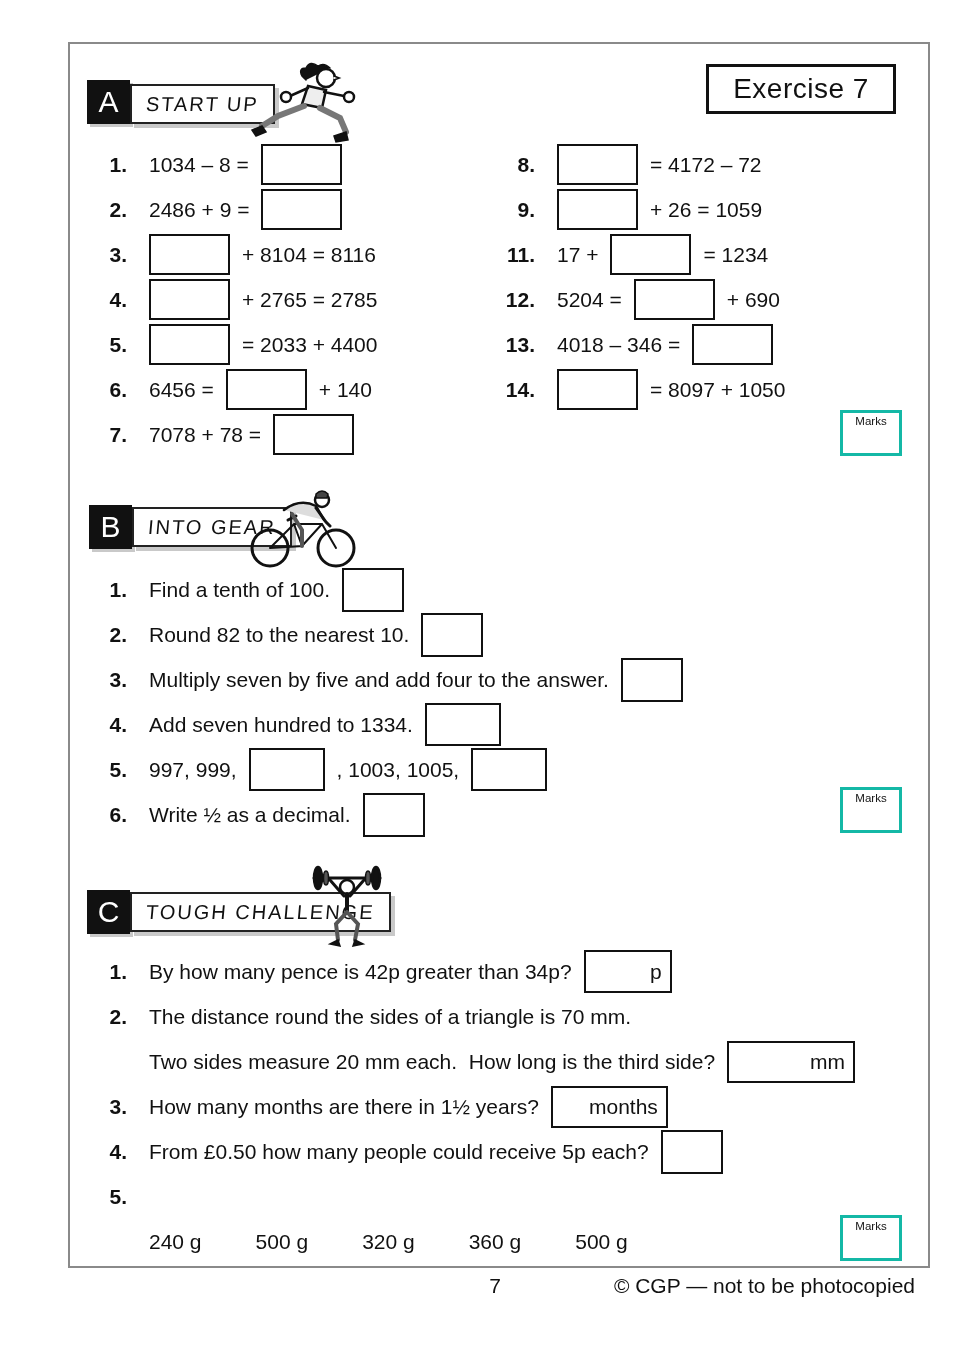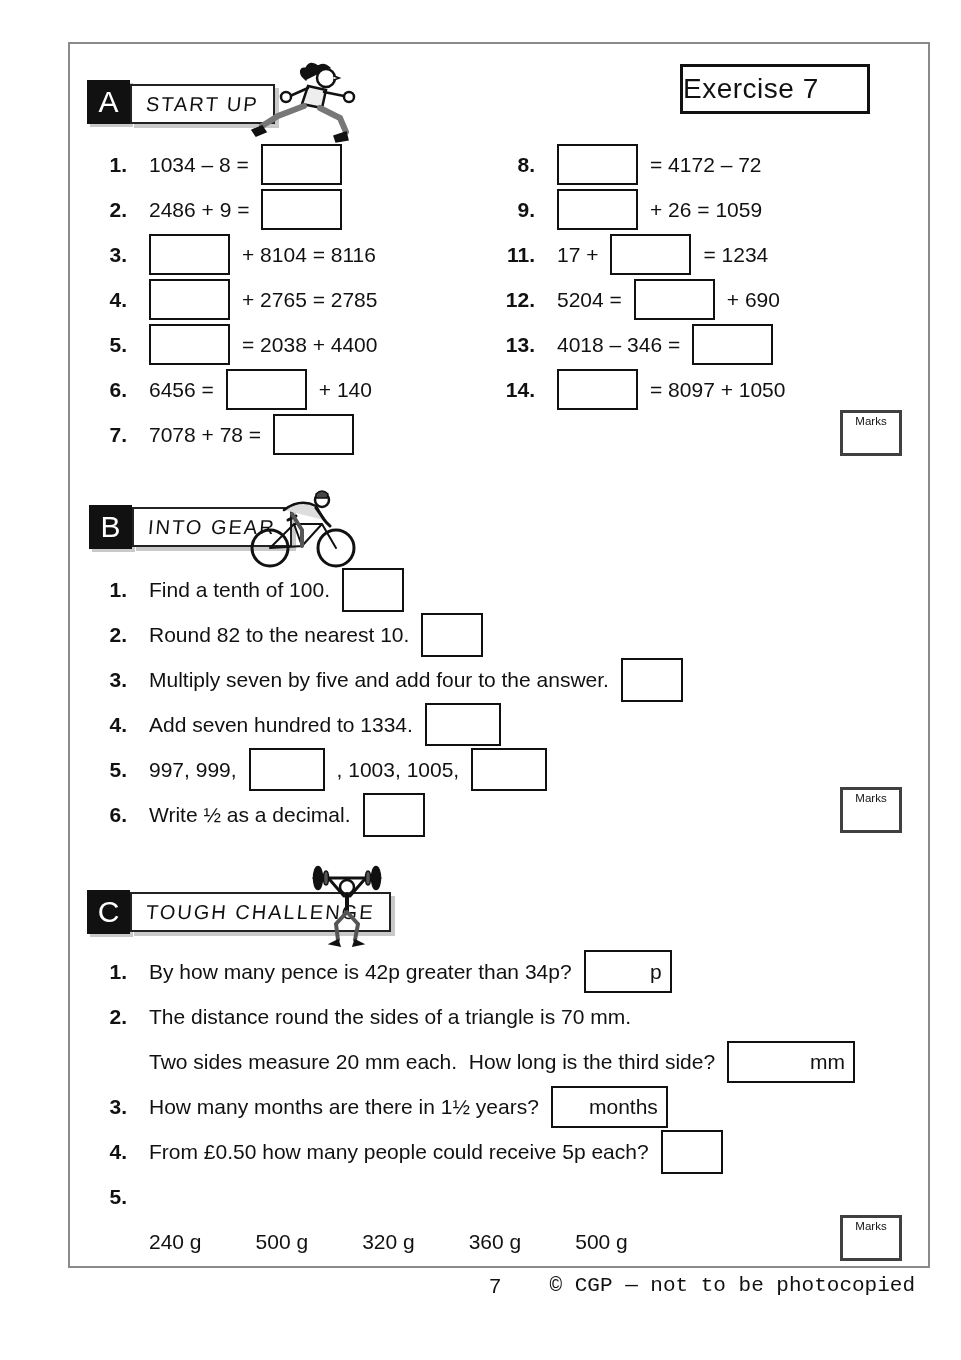--- a/index.html
+++ b/index.html
@@ -2,22 +2,22 @@
 <html><head>
 <meta charset="utf-8">
 <style>
   html,body{margin:0;padding:0;background:#ffffff;}
   .canvas{position:relative;width:961px;height:1360px;background:#fff;overflow:hidden;
           font-family:"Liberation Sans", sans-serif;color:#111;}
   .page{position:absolute;left:68px;top:42px;width:862px;height:1226px;
         border:2px solid #8a8a8a;background:#fff;box-sizing:border-box;}
 
   
-  .exercise-box{position:absolute;left:610px;top:20px;width:184px;height:44px;
-        border:3px solid #111;display:flex;align-items:center;justify-content:flex-start;
+  .exercise-box{position:absolute;left:636px;top:20px;width:184px;height:44px;
+        border:3px solid #111;display:flex;align-items:center;justify-content:center;
         font-size:28px;letter-spacing:.5px;}
 
   
   .sec-letter{position:absolute;width:43px;height:44px;background:#111;color:#fff;
         display:flex;align-items:center;justify-content:center;font-size:30px;
         box-shadow:3px 3px 0 #c9c9c9;}
   .sec-title{position:absolute;height:36px;background:#fff;border:2px solid #222;
         box-shadow:4px 4px 0 #c9c9c9;display:flex;align-items:center;
         padding:0 14px;font-size:20px;letter-spacing:2px;transform-origin:left bottom;}
   .sec-title span{transform:skewX(-5deg);}
@@ -35,26 +35,26 @@
         font-size:21px;}
   .size-a{width:81px;height:41px;}
   .size-b{width:62px;height:44px;}
   .size-bw{width:76px;height:43px;}
   .size-p{width:88px;height:43px;}
   .size-mm{width:128px;height:42px;}
   .size-months{width:117px;height:42px;}
   .opt{white-space:pre;margin-right:54px;}
 
   
-  .marks{position:absolute;left:770px;width:62px;height:46px;border:3px solid #404040;
+  .marks{position:absolute;left:770px;width:62px;height:46px;border:3px solid #14b8a6;
         font-size:11.5px;text-align:center;box-sizing:border-box;padding-top:2px;}
 
   
   .pageno{position:absolute;left:455px;top:1274px;width:80px;text-align:center;font-size:21px;}
-  .copyright{position:absolute;right:46px;top:1274px;font-size:21px;font-family:Liberation Mono, monospace;}
+  .copyright{position:absolute;right:46px;top:1274px;font-size:21px;}
 
   .illo{position:absolute;}
 </style>
 </head>
 <body>
 
 <div class="canvas">
   <div class="page">
 
     <div class="exercise-box">
@@ -101,21 +101,21 @@
           <span class="ptext">+ 8104 = 8116</span>
         </div>
         <div class="prob">
           <span class="pnum">4.</span>
           <span class="abox size-a"></span>
           <span class="ptext">+ 2765 = 2785</span>
         </div>
         <div class="prob">
           <span class="pnum">5.</span>
           <span class="abox size-a"></span>
-          <span class="ptext">= 2038 + 4400</span>
+          <span class="ptext">= 2033 + 4400</span>
         </div>
         <div class="prob">
           <span class="pnum">6.</span>
           <span class="ptext">6456 =</span>
           <span class="abox size-a"></span>
           <span class="ptext">+ 140</span>
         </div>
         <div class="prob">
           <span class="pnum">7.</span>
           <span class="ptext">7078 + 78 =</span>

